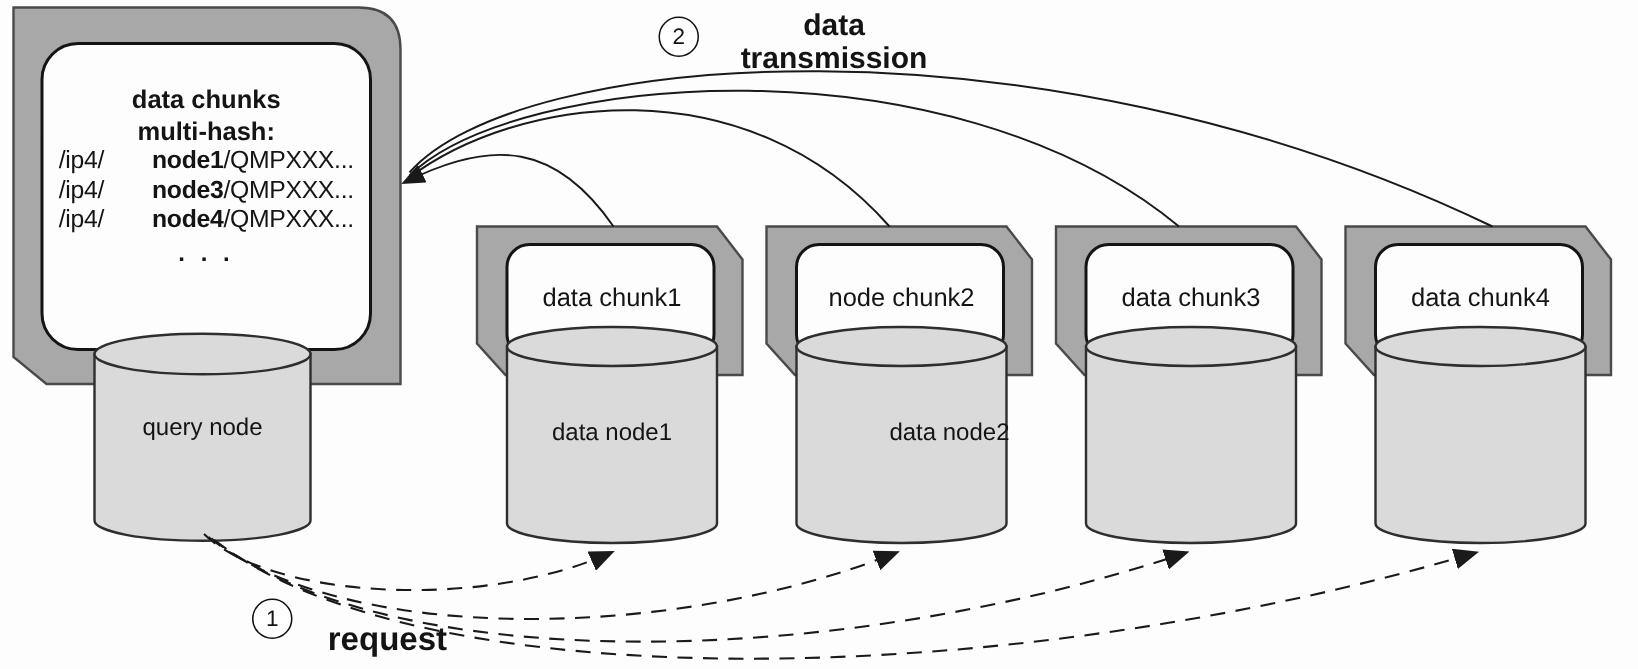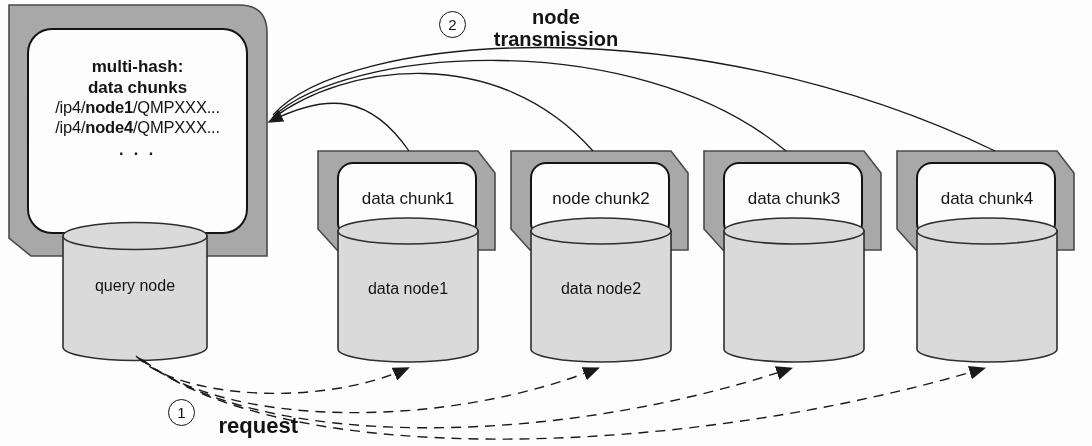--- a/index.html
+++ b/index.html
@@ -9,21 +9,21 @@
     background:#fdfdfd;
     font-family:"Liberation Sans", sans-serif;
     color:#141414;
     overflow:hidden;
   }
   .stage svg{position:absolute;left:0;top:0;}
   .lbl{position:absolute;text-align:center;}
   .panel-text{left:28px;top:56px;width:219px;}
   .panel-title{font-weight:bold;font-size:17px;line-height:21px;white-space:nowrap;}
   .hash{font-size:16.5px;line-height:19.5px;white-space:nowrap;letter-spacing:-0.2px;}
-  .hash b{font-weight:bold;}
+  .hash b{font-weight:bold;padding-left:32px;}
   .dots{font-weight:bold;font-size:16px;margin-top:4px;letter-spacing:3px;}
   .cyl-label{font-size:16px;}
   .chunk-label{font-weight:normal;font-size:17px;}
   .step-circle{
     position:absolute;width:25px;height:25px;
     border:1.6px solid #111;border-radius:50%;background:#fff;
     font-size:15px;display:flex;align-items:center;justify-content:center;
   }
   .trans-note{left:481px;top:6px;width:150px;font-weight:bold;font-size:20px;line-height:22px;}
   .request-note{left:188px;top:413px;width:110px;text-align:right;font-weight:bold;font-size:22px;}
@@ -94,36 +94,37 @@
 
     <g fill="none" stroke="#1a1a1a" stroke-width="1.4" stroke-dasharray="10 7">
       <path d="M136,356 C180,399 320,407 406,369" marker-end="url(#ah)"></path>
       <path d="M139,358 C230,431 450,427 596,369" marker-end="url(#ah)"></path>
       <path d="M141,359 C260,451 555,447 789,369" marker-end="url(#ah)"></path>
       <path d="M143,360 C280,468 675,460 982,369" marker-end="url(#ah)"></path>
     </g>
   </svg>
 
   <div class="lbl panel-text">
+    <div class="panel-title">data chunks</div>
     <div class="panel-title">multi-hash:</div>
-    <div class="panel-title">data chunks</div>
     <div class="hash"><span>/ip4/</span><b>node1</b><span>/QMPXXX...</span></div>
+    <div class="hash"><span>/ip4/</span><b>node3</b><span>/QMPXXX...</span></div>
     <div class="hash"><span>/ip4/</span><b>node4</b><span>/QMPXXX...</span></div>
     <div class="dots">. . .</div>
   </div>
 
   <div class="lbl cyl-label" style="left:63px;top:277px;width:144px;">query node</div>
 
   <div class="lbl chunk-label" style="left:328px;top:189px;width:160px;">data chunk1</div>
   <div class="lbl chunk-label" style="left:521px;top:189px;width:160px;">node chunk2</div>
   <div class="lbl chunk-label" style="left:714px;top:189px;width:160px;">data chunk3</div>
   <div class="lbl chunk-label" style="left:907px;top:189px;width:160px;">data chunk4</div>
 
   <div class="lbl cyl-label" style="left:336px;top:280px;width:144px;">data node1</div>
-  <div class="lbl cyl-label" style="left:529px;top:280px;width:144px;">data node2</div>
+  <div class="lbl cyl-label" style="left:529px;top:280px;width:144px;text-align:right;">data node2</div>
 
   <div class="step-circle" style="left:439px;top:11px;">2</div>
-  <div class="lbl trans-note">node transmission</div>
+  <div class="lbl trans-note">data transmission</div>
 
   <div class="step-circle" style="left:168px;top:399px;">1</div>
   <div class="lbl request-note">request</div>
 
 </div>
 
 </body></html>

